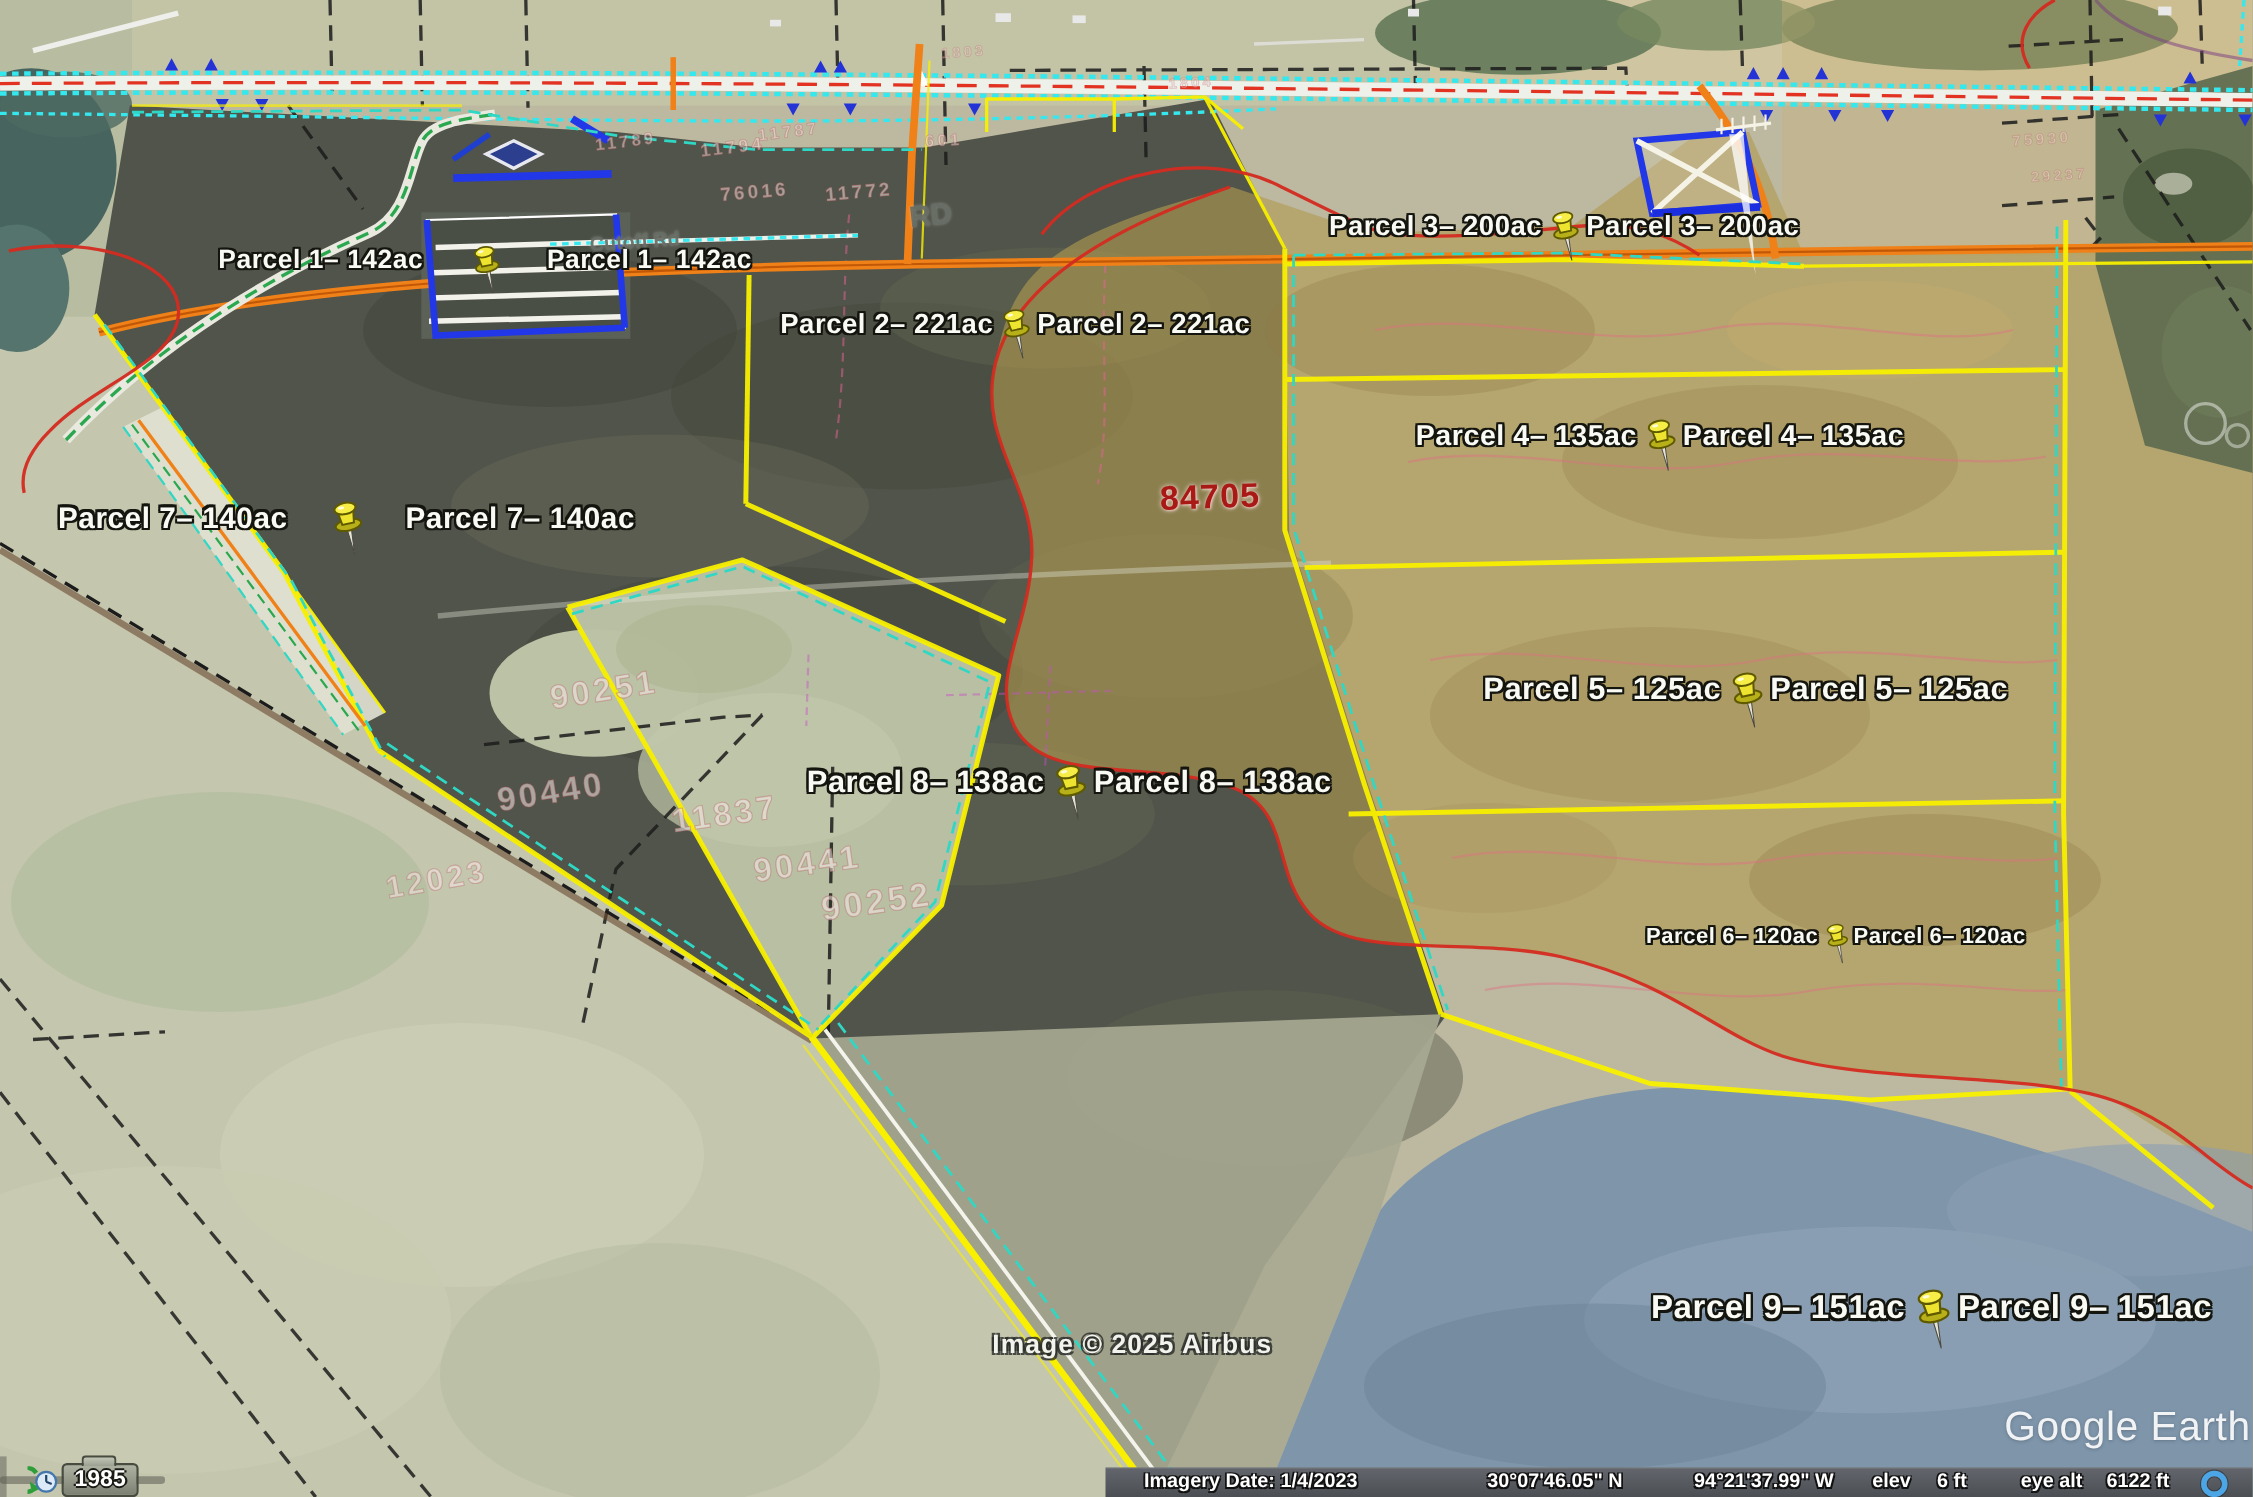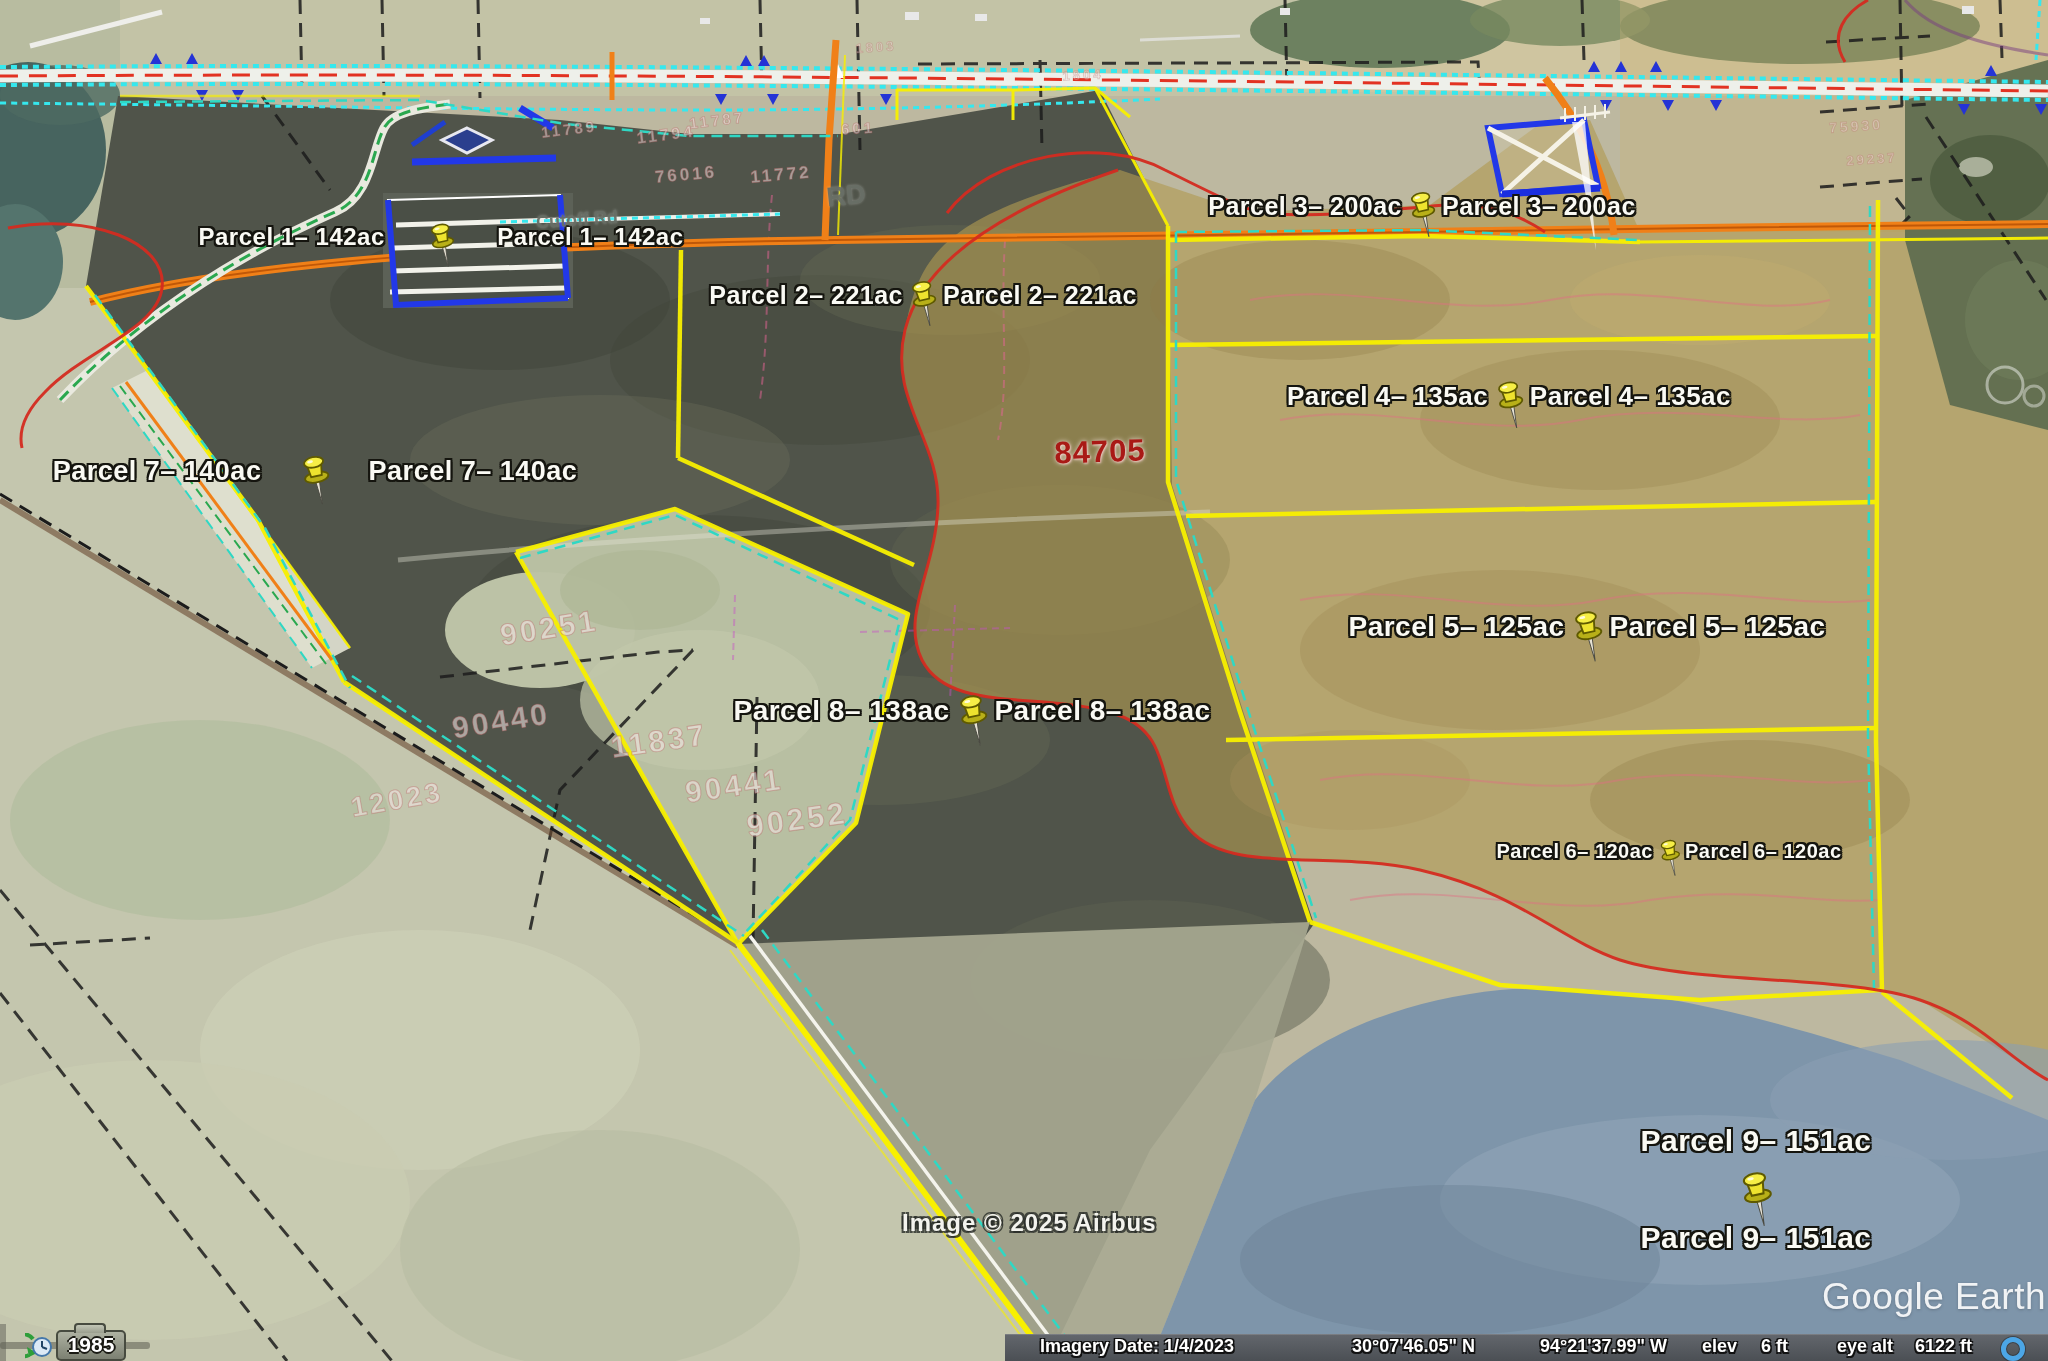--- a/index.html
+++ b/index.html
@@ -369,21 +369,21 @@
           <g transform="rotate(-12 18 14)">
             <path d="M16.2 24 L18 46 L19.8 24 Z" fill="#e6e2d4" stroke="#4a4a42" stroke-width="0.8"></path>
             <ellipse cx="18" cy="21.5" rx="10.5" ry="4.6" fill="#b8b018" stroke="#5f5a00" stroke-width="1.6"></ellipse>
             <path d="M11.4 8.5 L13.2 20.5 L22.8 20.5 L24.6 8.5 Z" fill="#eee32e" stroke="#5f5a00" stroke-width="1.6"></path>
             <ellipse cx="18" cy="8" rx="8.6" ry="4.6" fill="#f6ee46" stroke="#5f5a00" stroke-width="1.6"></ellipse>
             <ellipse cx="15" cy="7" rx="2.6" ry="1.2" fill="#fdfbd8"></ellipse>
           </g>
         </svg>
         <span>Parcel 8– 138ac</span>
       </div>
-      <div class="parcel-label" style="left: 1750px; top: 1189px; font-size: 30px; flex-direction: column;">
+      <div class="parcel-label" style="left: 1750px; top: 1189px; font-size: 30px;">
         <span>Parcel 9– 151ac</span>
         <svg class="pin" viewBox="0 0 36 50">
           <g transform="rotate(-12 18 14)">
             <path d="M16.2 24 L18 46 L19.8 24 Z" fill="#e6e2d4" stroke="#4a4a42" stroke-width="0.8"></path>
             <ellipse cx="18" cy="21.5" rx="10.5" ry="4.6" fill="#b8b018" stroke="#5f5a00" stroke-width="1.6"></ellipse>
             <path d="M11.4 8.5 L13.2 20.5 L22.8 20.5 L24.6 8.5 Z" fill="#eee32e" stroke="#5f5a00" stroke-width="1.6"></path>
             <ellipse cx="18" cy="8" rx="8.6" ry="4.6" fill="#f6ee46" stroke="#5f5a00" stroke-width="1.6"></ellipse>
             <ellipse cx="15" cy="7" rx="2.6" ry="1.2" fill="#fdfbd8"></ellipse>
           </g>
         </svg>

